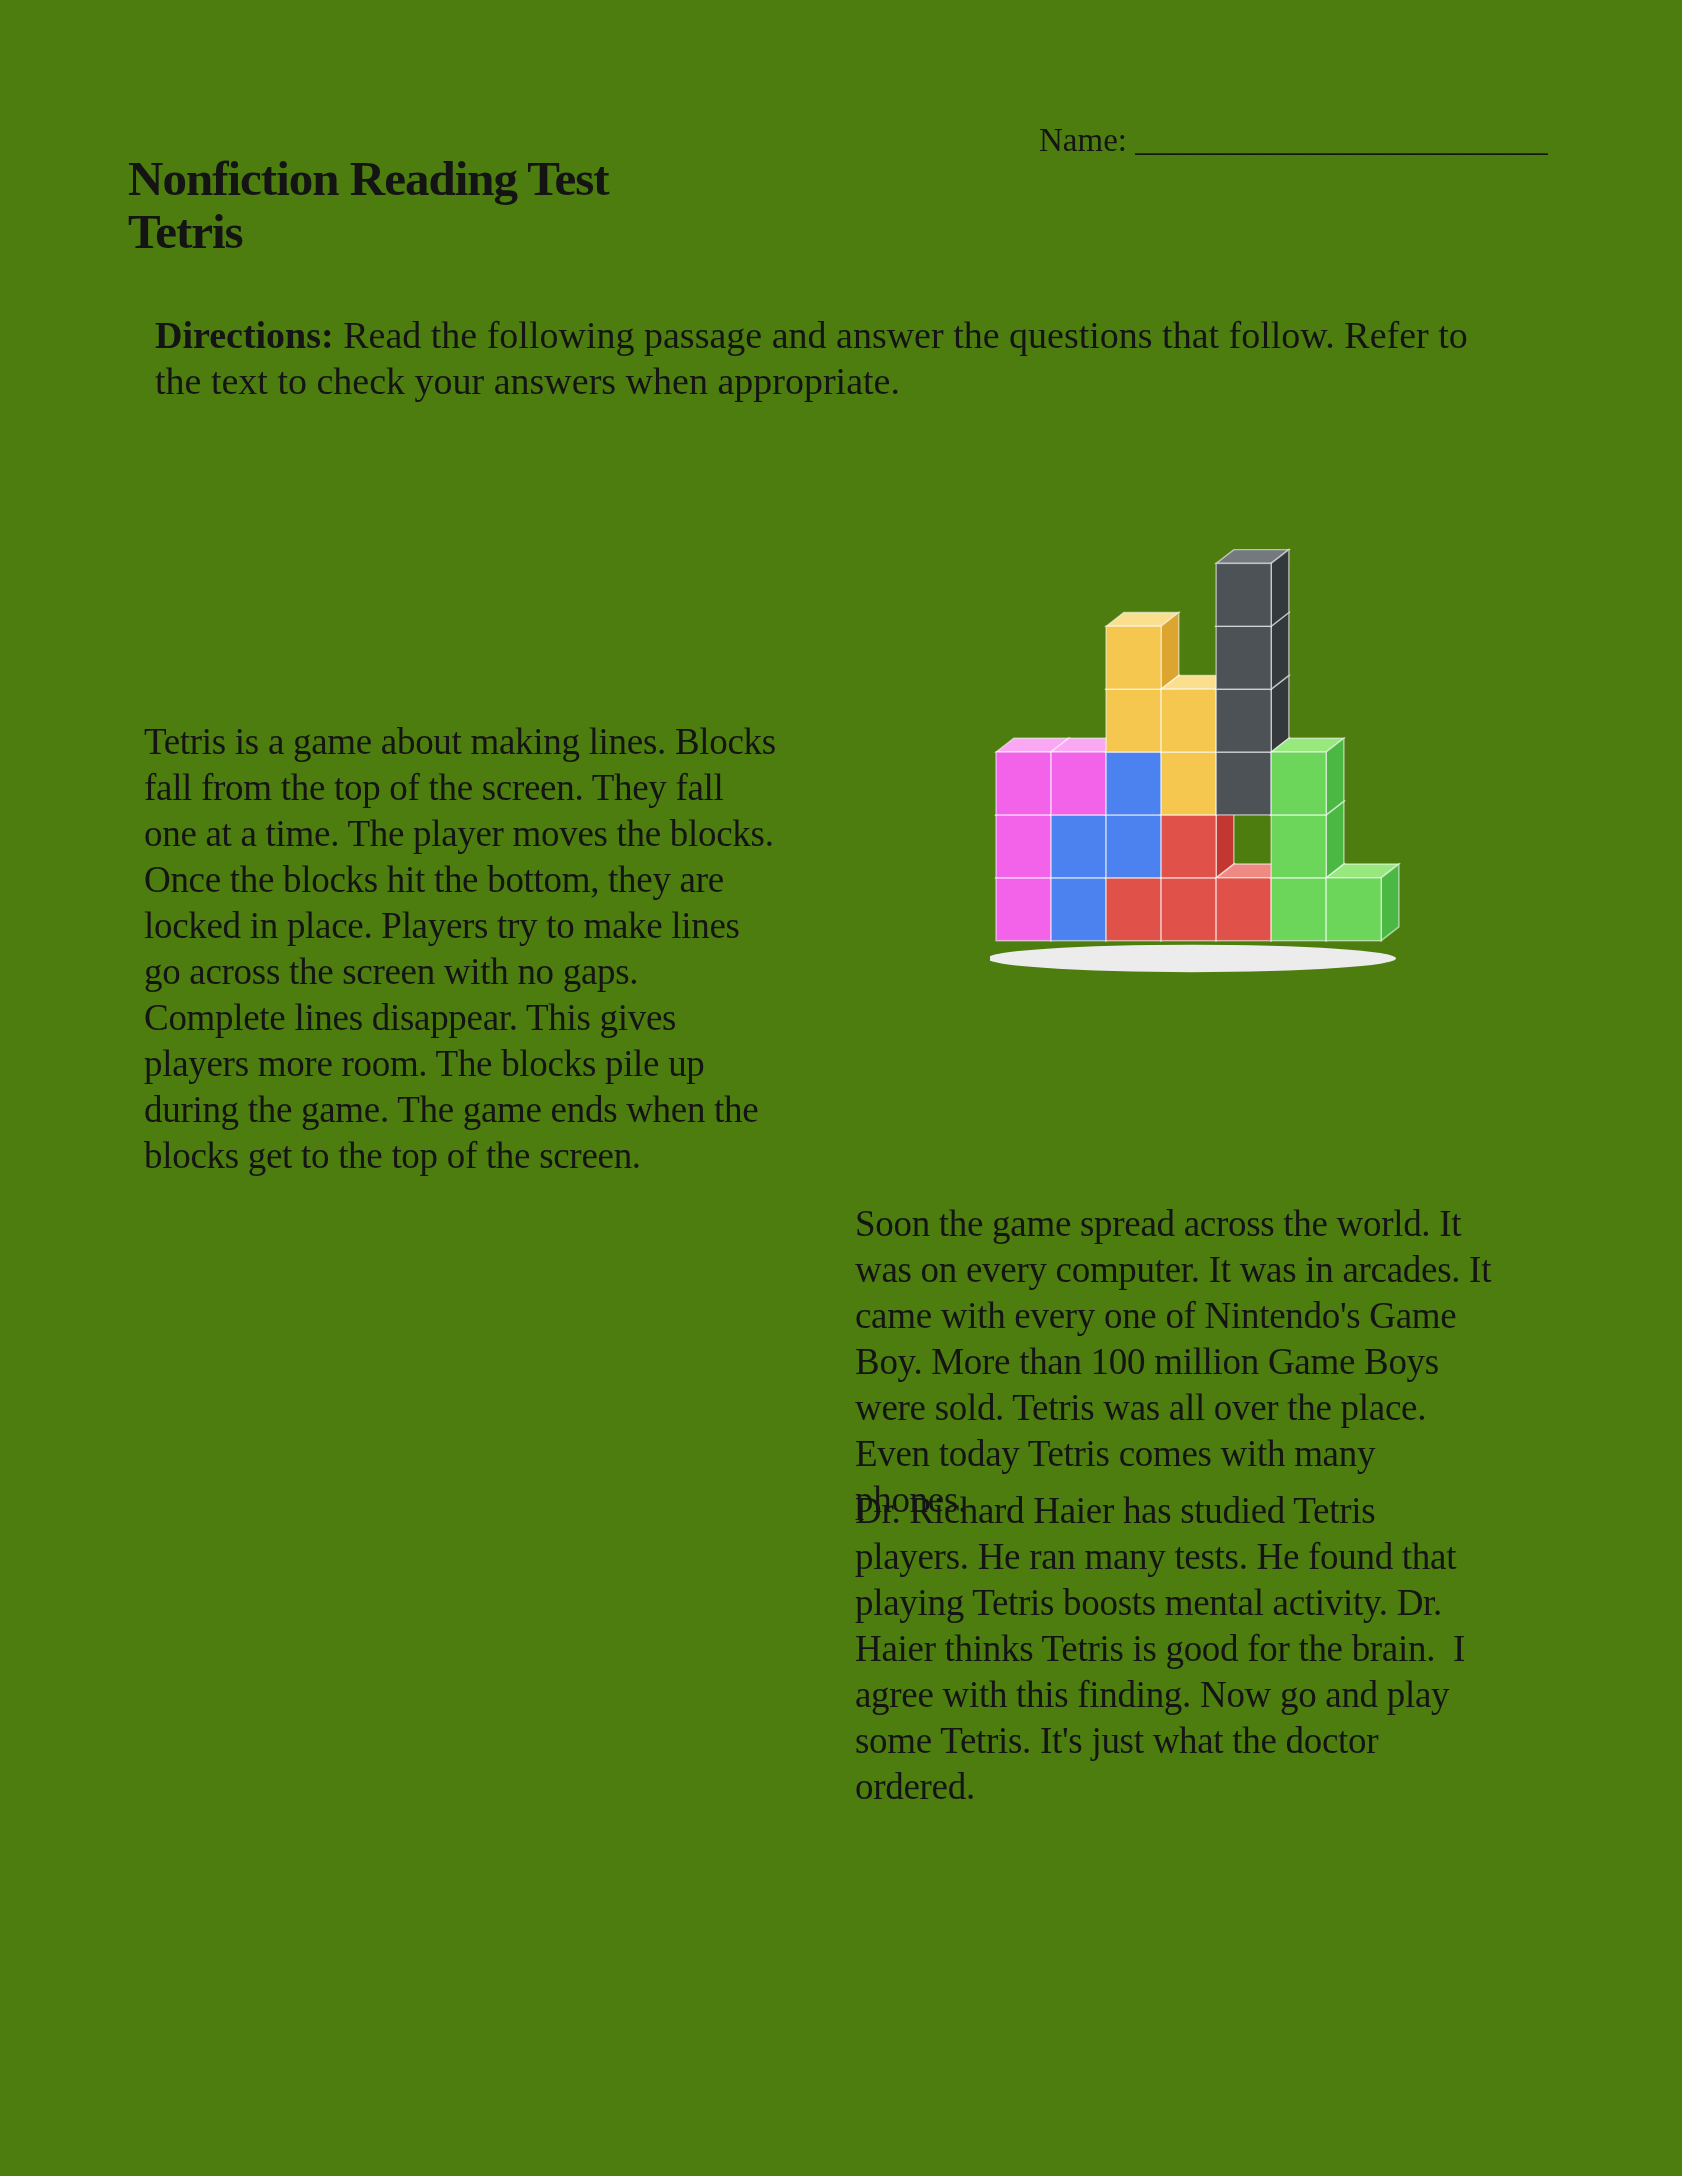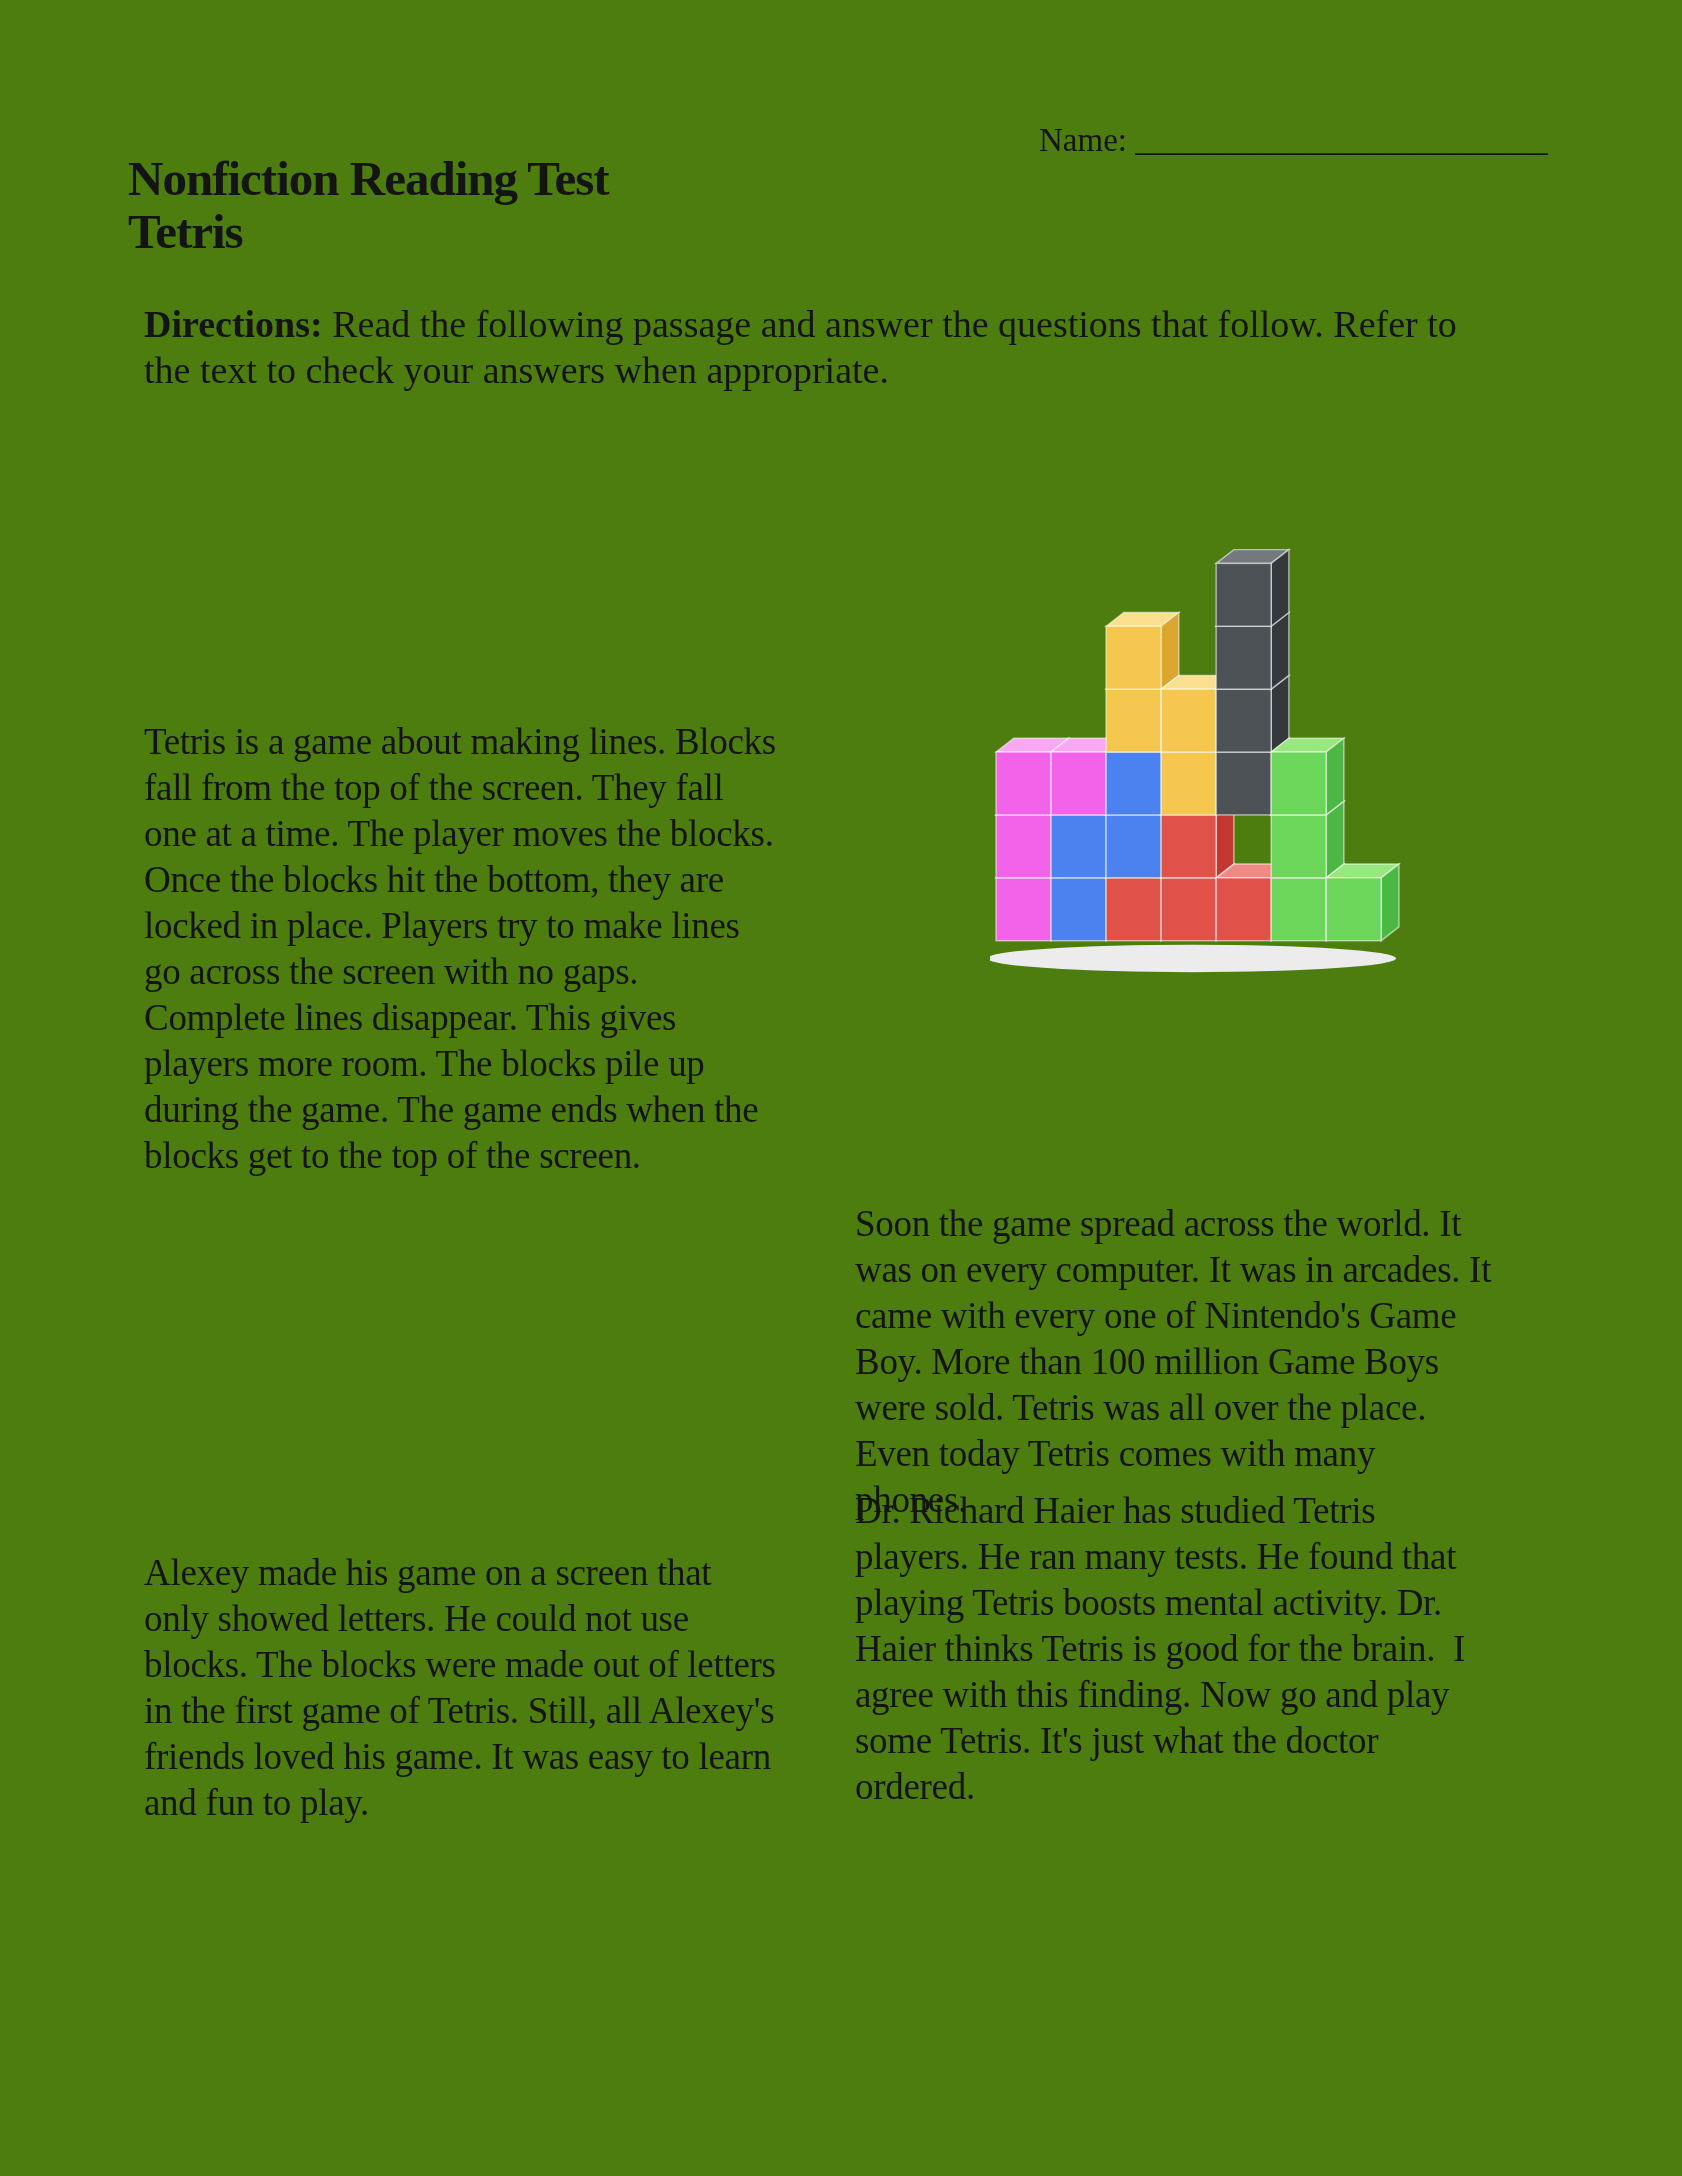--- a/index.html
+++ b/index.html
@@ -29,21 +29,21 @@
     letter-spacing: -1px;
     white-space: nowrap;
   }
   .title    { top: 150px; }
   .subtitle { top: 203px; }
   .directions {
     position: absolute;
     left: 144px;
     top: 301px;
     width: 1441px;
-    margin: 0;
+    margin: 11px;
     font-size: 38px;
     line-height: 46px;
   }
   .directions b { font-weight: 700; }
   .dir-text { white-space: pre-line; }
   .para {
     position: absolute;
     margin: 0;
     font-size: 37px;
     line-height: 46px;
@@ -85,26 +85,20 @@
   <div class="para" id="p2">Tetris is a game about making lines. Blocks
 fall from the top of the screen. They fall
 one at a time. The player moves the blocks.
 Once the blocks hit the bottom, they are
 locked in place. Players try to make lines
 go across the screen with no gaps.
 Complete lines disappear. This gives
 players more room. The blocks pile up
 during the game. The game ends when the
 blocks get to the top of the screen.</div>
-  <div class="para" id="p4">Alexey made his game on a screen that
-only showed letters. He could not use
-blocks. The blocks were made out of letters
-in the first game of Tetris. Still, all Alexey's
-friends loved his game. It was easy to learn
-and fun to play.</div>
   <div class="para" id="r1">Soon the game spread across the world. It
 was on every computer. It was in arcades. It
 came with every one of Nintendo's Game
 Boy. More than 100 million Game Boys
 were sold. Tetris was all over the place.
 Even today Tetris comes with many
 phones.</div>
   <div class="para" id="r2">Dr. Richard Haier has studied Tetris
 players. He ran many tests. He found that
 playing Tetris boosts mental activity. Dr.

